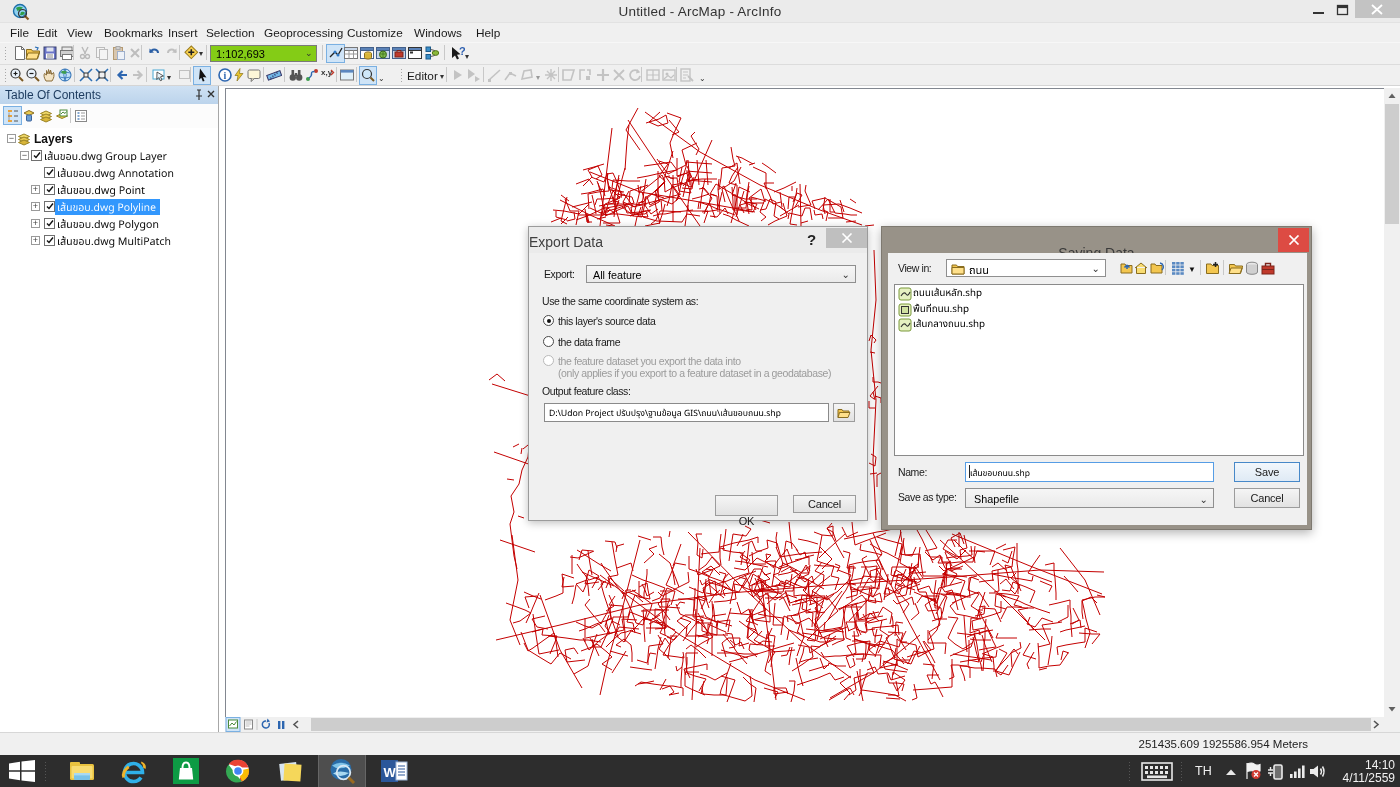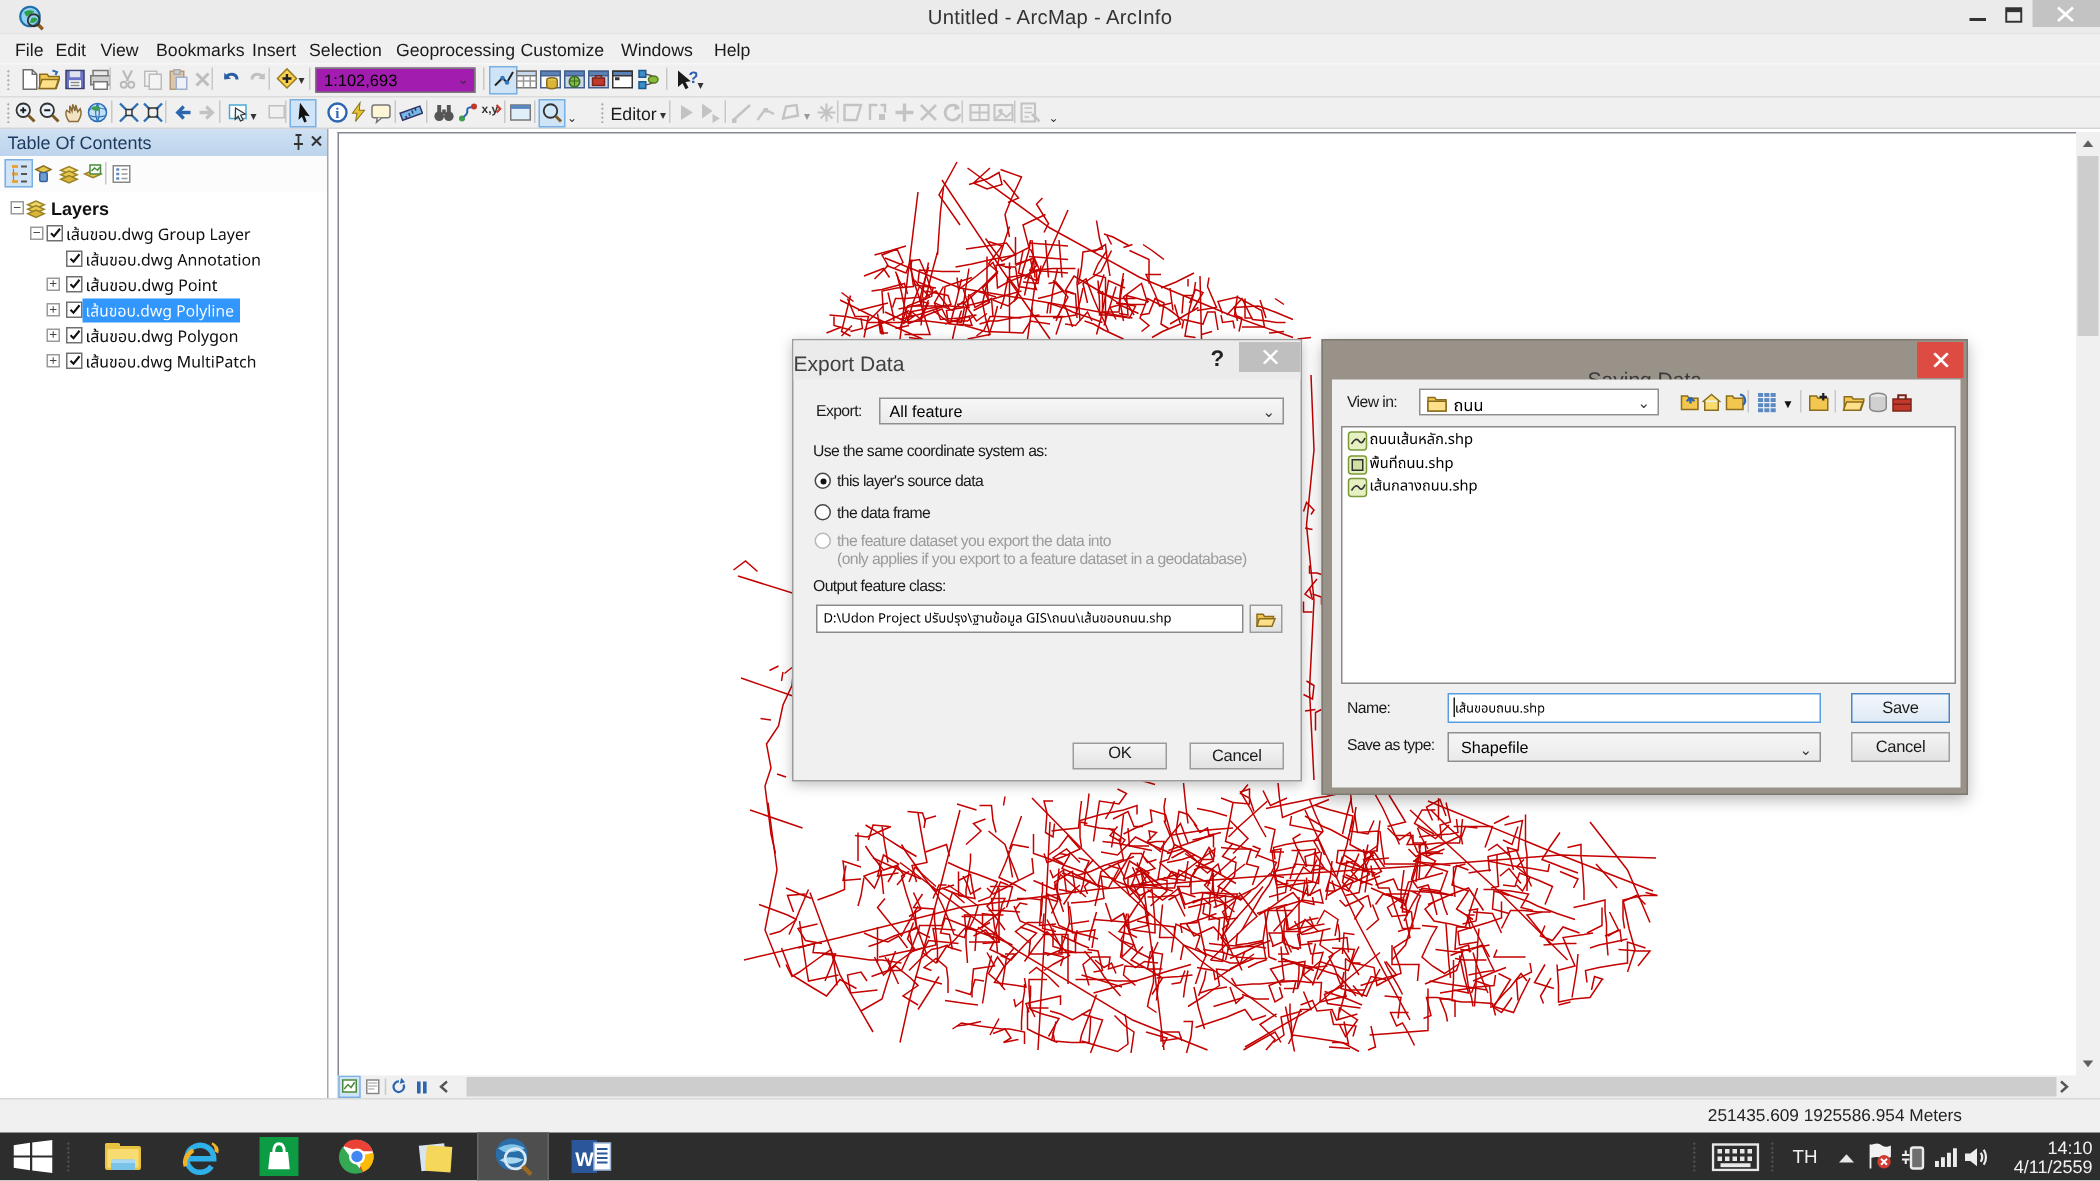--- a/index.html
+++ b/index.html
@@ -144,21 +144,21 @@
     </div>
     <div class="sep" style="left:179px"></div>
     <div class="ic" style="left:184px;top:45px">
       <svg width="16" height="16" viewBox="0 0 16 16">
         <rect x="2.8" y="2.8" width="9" height="9" transform="rotate(45 7.3 7.3)" fill="#f8d14e" stroke="#9a7c1f"></rect>
         <path d="M7.3 4.3 v6 M4.3 7.3 h6" stroke="#222" stroke-width="1.6"></path>
       </svg>
     </div>
     <div class="abs" style="left:199px;top:49px;font-size:8px;color:#333">▾</div>
     <div class="sep" style="left:206px"></div>
-    <div class="abs" style="left:210px;top:45px;width:107px;height:17px;background:#a21caf;border:1px solid #7a7a7a;font-size:11px;color:#000;padding:2px 0 0 5px">1:102,693</div>
+    <div class="abs" style="left:210px;top:45px;width:107px;height:17px;background:#84cc16;border:1px solid #7a7a7a;font-size:11px;color:#000;padding:2px 0 0 5px">1:102,693</div>
     <div class="abs" style="left:305px;top:48px;font-size:9px;color:#333">⌄</div>
     <div class="sep" style="left:322px"></div>
     <div class="abs" style="left:326px;top:44px;width:19px;height:19px;background:#cfe4f7;border:1px solid #7ab0e2"></div>
     <div class="ic" style="left:328px;top:45px">
       <svg width="16" height="16" viewBox="0 0 16 16">
         <path d="M2 12 L7 7 L10 10 L14 3" fill="none" stroke="#222" stroke-width="1.3"></path>
         <circle cx="7" cy="7" r="1.5" fill="#2d77c4"></circle>
         <circle cx="10" cy="10" r="1.5" fill="#2d77c4"></circle>
       </svg>
     </div>
@@ -1355,21 +1355,21 @@
       <div class="lbl" style="left:13px;top:158px">Output feature class:</div>
       <div class="tin" style="left:15px;top:176px;width:285px;height:19px"></div>
       <div class="abs" style="left:20px;top:178px"><svg width="234" height="12" viewBox="0 -9 234 12" style="overflow:visible">
           <path transform="translate(0,0)" d="M5.8 -3.2Q5.8 -2.1 5.4 -1.4Q5 -0.7 4.3 -0.4Q3.6 0 2.6 0H0.8V-6.2H2.7Q3.7 -6.2 4.4 -5.8Q5.1 -5.5 5.4 -4.8Q5.8 -4.2 5.8 -3.2ZM5 -3.1Q5 -4 4.7 -4.5Q4.4 -5 3.9 -5.3Q3.4 -5.5 2.6 -5.5H1.6V-0.7H2.5Q3.7 -0.7 4.3 -1.3Q5 -1.9 5 -3.1Z M6.9 -0.5Q6.9 -0.8 7.1 -0.9Q7.3 -1 7.5 -1Q7.7 -1 7.9 -0.9Q8 -0.8 8 -0.5Q8 -0.2 7.9 -0Q7.7 0.1 7.5 0.1Q7.3 0.1 7.1 -0Q6.9 -0.2 6.9 -0.5ZM6.9 -4.2Q6.9 -4.5 7.1 -4.6Q7.3 -4.8 7.5 -4.8Q7.7 -4.8 7.9 -4.6Q8 -4.5 8 -4.2Q8 -3.9 7.9 -3.7Q7.7 -3.6 7.5 -3.6Q7.3 -3.6 7.1 -3.7Q6.9 -3.9 6.9 -4.2Z M9.5 -6.2 11.8 0H11L8.7 -6.2Z M17.4 -2.2Q17.4 -1.5 17.2 -1Q16.9 -0.5 16.4 -0.2Q15.8 0.1 15 0.1Q13.9 0.1 13.3 -0.5Q12.6 -1.2 12.6 -2.2V-6.2H13.4V-2.2Q13.4 -1.4 13.8 -1Q14.2 -0.6 15 -0.6Q15.6 -0.6 16 -0.8Q16.3 -1 16.5 -1.4Q16.6 -1.7 16.6 -2.2V-6.2H17.4Z M20.6 0.1Q19.7 0.1 19.2 -0.5Q18.7 -1.1 18.7 -2.3Q18.7 -3.5 19.2 -4.1Q19.7 -4.7 20.6 -4.7Q21 -4.7 21.2 -4.6Q21.5 -4.5 21.7 -4.4Q21.9 -4.2 22 -4H22.1Q22.1 -4.2 22.1 -4.4Q22 -4.6 22 -4.7V-6.6H22.8V0H22.2L22.1 -0.6H22Q21.9 -0.4 21.7 -0.3Q21.5 -0.1 21.2 -0Q20.9 0.1 20.6 0.1ZM20.7 -0.5Q21.4 -0.5 21.7 -0.9Q22 -1.4 22 -2.2V-2.3Q22 -3.2 21.8 -3.6Q21.5 -4.1 20.7 -4.1Q20.1 -4.1 19.8 -3.6Q19.5 -3.1 19.5 -2.3Q19.5 -1.5 19.8 -1Q20.1 -0.5 20.7 -0.5Z M28.3 -2.3Q28.3 -1.8 28.2 -1.3Q28 -0.9 27.7 -0.5Q27.4 -0.2 27 -0.1Q26.6 0.1 26.1 0.1Q25.7 0.1 25.3 -0.1Q24.9 -0.2 24.6 -0.5Q24.3 -0.9 24.2 -1.3Q24 -1.8 24 -2.3Q24 -3.1 24.3 -3.6Q24.5 -4.2 25 -4.4Q25.5 -4.7 26.2 -4.7Q26.8 -4.7 27.3 -4.4Q27.8 -4.2 28 -3.6Q28.3 -3.1 28.3 -2.3ZM24.8 -2.3Q24.8 -1.8 24.9 -1.4Q25.1 -1 25.4 -0.8Q25.7 -0.5 26.2 -0.5Q26.6 -0.5 26.9 -0.8Q27.2 -1 27.4 -1.4Q27.5 -1.8 27.5 -2.3Q27.5 -2.9 27.4 -3.3Q27.2 -3.7 26.9 -3.9Q26.6 -4.1 26.1 -4.1Q25.4 -4.1 25.1 -3.6Q24.8 -3.2 24.8 -2.3Z M31.7 -4.7Q32.6 -4.7 33 -4.3Q33.4 -3.9 33.4 -3V0H32.7V-3Q32.7 -3.5 32.4 -3.8Q32.2 -4.1 31.6 -4.1Q30.9 -4.1 30.6 -3.7Q30.3 -3.2 30.3 -2.4V0H29.5V-4.6H30.1L30.2 -4H30.3Q30.4 -4.3 30.7 -4.4Q30.9 -4.6 31.2 -4.7Q31.5 -4.7 31.7 -4.7Z M38.9 -6.2Q40.1 -6.2 40.6 -5.7Q41.2 -5.2 41.2 -4.4Q41.2 -4 41.1 -3.6Q40.9 -3.3 40.6 -3Q40.4 -2.7 39.9 -2.6Q39.4 -2.4 38.7 -2.4H38V0H37.2V-6.2ZM38.8 -5.5H38V-3.1H38.6Q39.2 -3.1 39.6 -3.2Q40 -3.3 40.2 -3.6Q40.4 -3.9 40.4 -4.3Q40.4 -4.9 40 -5.2Q39.6 -5.5 38.8 -5.5Z M44.5 -4.7Q44.7 -4.7 44.8 -4.7Q45 -4.7 45.1 -4.7L45 -4Q44.9 -4 44.7 -4Q44.6 -4 44.5 -4Q44.2 -4 44 -3.9Q43.7 -3.8 43.5 -3.6Q43.3 -3.4 43.2 -3.1Q43.1 -2.8 43.1 -2.5V0H42.4V-4.6H43L43.1 -3.8H43.1Q43.3 -4.1 43.5 -4.3Q43.7 -4.5 43.9 -4.6Q44.2 -4.7 44.5 -4.7Z M50 -2.3Q50 -1.8 49.8 -1.3Q49.7 -0.9 49.4 -0.5Q49.1 -0.2 48.7 -0.1Q48.3 0.1 47.8 0.1Q47.3 0.1 47 -0.1Q46.6 -0.2 46.3 -0.5Q46 -0.9 45.8 -1.3Q45.7 -1.8 45.7 -2.3Q45.7 -3.1 45.9 -3.6Q46.2 -4.2 46.7 -4.4Q47.2 -4.7 47.8 -4.7Q48.5 -4.7 48.9 -4.4Q49.4 -4.2 49.7 -3.6Q50 -3.1 50 -2.3ZM46.5 -2.3Q46.5 -1.8 46.6 -1.4Q46.8 -1 47.1 -0.8Q47.4 -0.5 47.8 -0.5Q48.3 -0.5 48.6 -0.8Q48.9 -1 49 -1.4Q49.2 -1.8 49.2 -2.3Q49.2 -2.9 49 -3.3Q48.9 -3.7 48.6 -3.9Q48.3 -4.1 47.8 -4.1Q47.1 -4.1 46.8 -3.6Q46.5 -3.2 46.5 -2.3Z M50.6 2.1Q50.4 2.1 50.3 2Q50.1 2 50 2V1.4Q50.1 1.4 50.2 1.4Q50.4 1.4 50.5 1.4Q50.8 1.4 51 1.3Q51.2 1.1 51.2 0.7V-4.6H51.9V0.7Q51.9 1.1 51.8 1.4Q51.7 1.8 51.4 1.9Q51.1 2.1 50.6 2.1ZM51.1 -5.9Q51.1 -6.2 51.2 -6.3Q51.4 -6.4 51.6 -6.4Q51.7 -6.4 51.9 -6.3Q52 -6.2 52 -5.9Q52 -5.7 51.9 -5.5Q51.7 -5.4 51.6 -5.4Q51.4 -5.4 51.2 -5.5Q51.1 -5.7 51.1 -5.9Z M55.2 -4.7Q55.8 -4.7 56.2 -4.5Q56.7 -4.2 56.9 -3.7Q57.1 -3.3 57.1 -2.6V-2.2H53.9Q54 -1.4 54.3 -1Q54.7 -0.6 55.4 -0.6Q55.9 -0.6 56.2 -0.6Q56.6 -0.7 56.9 -0.9V-0.2Q56.6 -0.1 56.2 0Q55.9 0.1 55.4 0.1Q54.7 0.1 54.2 -0.2Q53.7 -0.5 53.4 -1Q53.2 -1.5 53.2 -2.3Q53.2 -3 53.4 -3.6Q53.7 -4.1 54.1 -4.4Q54.6 -4.7 55.2 -4.7ZM55.2 -4.1Q54.7 -4.1 54.3 -3.8Q54 -3.4 54 -2.8H56.3Q56.3 -3.2 56.2 -3.5Q56.1 -3.8 55.8 -3.9Q55.6 -4.1 55.2 -4.1Z M60.2 0.1Q59.5 0.1 59.1 -0.2Q58.6 -0.4 58.3 -0.9Q58 -1.5 58 -2.3Q58 -3.2 58.3 -3.7Q58.6 -4.2 59.1 -4.5Q59.6 -4.7 60.2 -4.7Q60.6 -4.7 60.9 -4.7Q61.2 -4.6 61.4 -4.5L61.2 -3.8Q61 -3.9 60.7 -4Q60.4 -4.1 60.2 -4.1Q59.7 -4.1 59.4 -3.9Q59.1 -3.7 59 -3.3Q58.8 -2.9 58.8 -2.3Q58.8 -1.8 59 -1.4Q59.1 -1 59.4 -0.8Q59.7 -0.6 60.2 -0.6Q60.5 -0.6 60.8 -0.6Q61.1 -0.7 61.4 -0.8V-0.2Q61.1 -0 60.8 0Q60.6 0.1 60.2 0.1Z M64 -0.5Q64.2 -0.5 64.4 -0.6Q64.5 -0.6 64.7 -0.6V-0.1Q64.5 0 64.3 0Q64.1 0.1 63.9 0.1Q63.5 0.1 63.2 -0Q62.9 -0.2 62.7 -0.5Q62.5 -0.8 62.5 -1.4V-4.1H61.9V-4.4L62.5 -4.7L62.8 -5.7H63.3V-4.6H64.6V-4.1H63.3V-1.4Q63.3 -0.9 63.5 -0.7Q63.7 -0.5 64 -0.5Z M69.7 0.1Q68.7 0.1 68.2 -0.4Q67.8 -0.8 67.8 -1.7V-4.7H68.6V-1.7Q68.6 -1.1 68.9 -0.8Q69.1 -0.6 69.7 -0.6Q70.3 -0.6 70.6 -0.8Q70.9 -1.1 70.9 -1.7V-6.5H71.6V-1.7Q71.6 -0.8 71.2 -0.4Q70.7 0.1 69.7 0.1Z M74.4 0.1Q73.9 0.1 73.4 -0Q73 -0.1 72.7 -0.3L72.9 -0.9Q73.1 -0.8 73.3 -0.7Q73.6 -0.6 73.8 -0.6Q74.1 -0.6 74.4 -0.6Q74.9 -0.6 75.2 -0.7Q75.5 -0.9 75.5 -1.2Q75.5 -1.4 75.4 -1.6Q75.2 -1.7 75 -1.8Q74.8 -2 74.4 -2.1Q73.9 -2.2 73.5 -2.4Q73.1 -2.6 72.9 -2.9Q72.8 -3.2 72.8 -3.6Q72.8 -4 72.9 -4.2Q73.1 -4.5 73.6 -4.7Q74 -4.8 74.6 -4.8Q75 -4.8 75.4 -4.8Q75.8 -4.7 76 -4.6V-3.9Q75.8 -4 75.6 -4Q75.4 -4.1 75.1 -4.2Q74.9 -4.2 74.6 -4.2Q74 -4.2 73.8 -4Q73.5 -3.8 73.5 -3.6Q73.5 -3.4 73.6 -3.3Q73.7 -3.2 74 -3Q74.3 -2.9 74.7 -2.8Q75.1 -2.6 75.5 -2.5Q75.8 -2.3 76 -2Q76.2 -1.7 76.2 -1.3Q76.2 -0.9 76.1 -0.6Q75.9 -0.3 75.5 -0.1Q75.1 0.1 74.4 0.1Z M74.7 -5.5Q74.3 -5.5 74.1 -5.6Q73.9 -5.7 73.8 -5.9Q73.7 -6 73.7 -6.2Q73.7 -6.4 73.7 -6.5Q73.8 -6.7 73.8 -6.7L74.5 -6.6Q74.5 -6.6 74.5 -6.5Q74.4 -6.4 74.4 -6.4Q74.4 -6.3 74.5 -6.2Q74.6 -6.1 74.7 -6.1H76.9V-5.5Z M79.2 0.1Q78.2 0.1 77.7 -0.4Q77.3 -0.8 77.3 -1.7V-4.7H78V-1.7Q78 -1.1 78.3 -0.8Q78.6 -0.6 79.2 -0.6Q79.8 -0.6 80.1 -0.8Q80.3 -1.1 80.3 -1.7V-4.7H81.1V-1.7Q81.1 -0.8 80.7 -0.4Q80.2 0.1 79.2 0.1Z M84.4 0.1Q83.4 0.1 83 -0.4Q82.5 -0.8 82.5 -1.7V-4.7H83.3V-1.7Q83.3 -1.1 83.6 -0.8Q83.8 -0.6 84.4 -0.6Q85 -0.6 85.3 -0.8Q85.6 -1.1 85.6 -1.7V-6.5H86.3V-1.7Q86.3 -0.8 85.9 -0.4Q85.4 0.1 84.4 0.1Z M89.1 0.1Q88.6 0.1 88.1 -0Q87.7 -0.1 87.4 -0.3L87.6 -0.9Q87.8 -0.8 88 -0.7Q88.3 -0.6 88.5 -0.6Q88.8 -0.6 89.1 -0.6Q89.6 -0.6 89.9 -0.7Q90.2 -0.9 90.2 -1.2Q90.2 -1.4 90.1 -1.6Q90 -1.7 89.7 -1.8Q89.5 -2 89.1 -2.1Q88.6 -2.2 88.2 -2.4Q87.8 -2.6 87.7 -2.9Q87.5 -3.2 87.5 -3.6Q87.5 -4 87.7 -4.2Q87.8 -4.5 88.3 -4.7Q88.7 -4.8 89.3 -4.8Q89.7 -4.8 90.1 -4.8Q90.5 -4.7 90.7 -4.6V-3.9Q90.5 -4 90.3 -4Q90.1 -4.1 89.8 -4.2Q89.6 -4.2 89.3 -4.2Q88.7 -4.2 88.5 -4Q88.2 -3.8 88.2 -3.6Q88.2 -3.4 88.3 -3.3Q88.4 -3.2 88.7 -3Q89 -2.9 89.4 -2.8Q89.8 -2.6 90.2 -2.5Q90.5 -2.3 90.7 -2Q90.9 -1.7 90.9 -1.3Q90.9 -0.9 90.8 -0.6Q90.6 -0.3 90.2 -0.1Q89.8 0.1 89.1 0.1Z M89.8 2.3V1.3Q89.8 1.1 89.6 1.1Q89.6 1.1 89.5 1.1Q89.5 1.1 89.4 1.2L89.4 0.6Q89.5 0.6 89.7 0.6Q89.8 0.6 89.9 0.6Q90.2 0.6 90.4 0.7Q90.5 0.8 90.5 1.1V2.3Z M92.8 0 91.3 -4.7H92.1L93.3 -0.7H93.4Q93.7 -0.7 93.9 -0.8Q94 -0.9 94.2 -1Q94.4 -1.3 94.6 -1.7Q94.7 -2.2 94.7 -2.6Q94.7 -3.3 94.4 -3.7Q94 -4.2 93.5 -4.2Q93.4 -4.2 93.2 -4.1Q93.1 -4.1 93.1 -4.1L92.9 -4.7Q93.1 -4.8 93.2 -4.8Q93.4 -4.8 93.5 -4.8Q93.9 -4.8 94.3 -4.7Q94.6 -4.5 94.9 -4.3Q95.2 -4 95.3 -3.6Q95.5 -3.1 95.5 -2.6Q95.5 -1.9 95.3 -1.4Q95 -0.9 94.7 -0.5Q94.5 -0.3 94.1 -0.1Q93.8 0 93.2 0Z M96.8 -6.2 99.1 0H98.3L96 -6.2Z M100.4 0V-2.1H99.7V-2.7H101.1V-0.6H101.2Q101.6 -0.6 101.9 -0.8Q102.2 -1 102.3 -1.4Q102.4 -1.8 102.4 -2.4Q102.4 -3 102.3 -3.4Q102.1 -3.8 101.8 -4Q101.5 -4.2 101 -4.2Q100.5 -4.2 100.2 -4.1Q99.8 -4 99.4 -3.8V-4.5Q99.7 -4.6 100.1 -4.7Q100.6 -4.8 101.1 -4.8Q101.6 -4.8 102 -4.7Q102.3 -4.6 102.5 -4.3Q102.9 -4 103 -3.5Q103.2 -3 103.2 -2.4Q103.2 -1.6 103 -1.1Q102.8 -0.6 102.3 -0.3Q101.9 0 101.1 0ZM99.5 1.7V1.5Q99.5 1.1 99.8 0.8Q100.1 0.6 100.5 0.6Q100.8 0.6 101 0.7Q101.2 0.9 101.3 1.1L101.8 0.6L102.6 1.2L102.4 1.3V0.5H103.1V1.7H102.4L101.8 1.3L101.3 1.7H101.2Q101.1 1.5 100.9 1.3Q100.8 1.2 100.6 1.2Q100.4 1.2 100.3 1.3Q100.2 1.5 100.2 1.7V1.7ZM102.6 -4.1 102.2 -4.5Q102.4 -4.5 102.6 -4.7Q102.8 -4.8 102.8 -5.1H103.6Q103.6 -4.8 103.4 -4.6Q103.3 -4.4 103.1 -4.3Q102.9 -4.1 102.6 -4.1Z M105.9 0V-3.4Q105.9 -3.8 105.7 -4Q105.5 -4.2 105.1 -4.2Q104.8 -4.2 104.5 -4.1Q104.2 -4 104 -3.9V-4.6Q104.2 -4.7 104.5 -4.7Q104.8 -4.8 105.2 -4.8Q105.7 -4.8 106 -4.7Q106.3 -4.6 106.5 -4.3Q106.7 -4 106.7 -3.5V0Z M109.7 0.1Q109.2 0.1 108.9 -0.1Q108.5 -0.3 108.3 -0.6Q108.1 -1 108.1 -1.6V-4.7H108.9V-1.6Q108.9 -1.1 109.1 -0.8Q109.4 -0.6 109.9 -0.6Q110.5 -0.6 110.9 -1Q111.2 -1.3 111.2 -2V-4.7H112V0H111.3L111.3 -0.7H111.2Q111.1 -0.4 110.7 -0.1Q110.3 0.1 109.7 0.1Z M115.1 0.1Q114.3 0.1 113.8 -0.3Q113.4 -0.7 113.4 -1.5V-2Q113.4 -2.5 113.5 -2.7Q113.6 -3 113.8 -3.1Q113.9 -3.3 114 -3.5Q114.1 -3.6 114.1 -3.8Q114.1 -4 114 -4.1Q114 -4.2 113.8 -4.2Q113.7 -4.2 113.6 -4.1Q113.5 -4.1 113.4 -4.1L113.2 -4.6Q113.3 -4.7 113.6 -4.8Q113.8 -4.8 114 -4.8Q114.3 -4.8 114.5 -4.7Q114.7 -4.6 114.8 -4.4Q114.9 -4.2 114.9 -3.9Q114.9 -3.6 114.8 -3.4Q114.6 -3.2 114.5 -3Q114.3 -2.8 114.3 -2.6Q114.2 -2.4 114.2 -2.1V-1.5Q114.2 -1.1 114.3 -0.9Q114.4 -0.7 114.6 -0.6Q114.9 -0.5 115.1 -0.5Q115.5 -0.5 115.8 -0.7Q116 -1 116 -1.4V-4.7H116.8V-1.3Q116.8 -0.7 116.3 -0.3Q115.9 0.1 115.1 0.1Z M114.3 -5.5V-5.9Q114.4 -5.9 114.6 -6Q114.8 -6 114.9 -6.2Q115.1 -6.3 115.1 -6.4Q115.1 -6.5 115 -6.6Q114.9 -6.7 114.8 -6.7Q114.7 -6.7 114.6 -6.6Q114.5 -6.6 114.4 -6.6L114.3 -7.1Q114.4 -7.2 114.7 -7.2Q114.9 -7.3 115 -7.3Q115.3 -7.3 115.5 -7.1Q115.7 -6.9 115.7 -6.6Q115.7 -6.4 115.6 -6.2Q115.5 -6 115.3 -5.9L115.2 -6.1H117V-5.5Z M119.8 0.1Q118.9 0.1 118.4 -0.4Q118 -0.9 118 -1.9Q118 -2.1 118 -2.3Q118 -2.5 118 -2.7H119.8V-2.1H118.8V-1.9Q118.8 -1.4 118.9 -1.1Q119 -0.8 119.2 -0.7Q119.5 -0.5 119.8 -0.5Q120.2 -0.5 120.5 -0.7Q120.8 -0.8 120.9 -1.2Q121.1 -1.6 121.1 -2.3Q121.1 -3 121 -3.4Q120.8 -3.8 120.5 -4Q120.2 -4.2 119.7 -4.2Q119.4 -4.2 119.1 -4.1Q118.9 -4.1 118.6 -4Q118.4 -3.9 118.1 -3.8V-4.5Q118.3 -4.6 118.6 -4.7Q118.8 -4.7 119.1 -4.8Q119.4 -4.8 119.7 -4.8Q120.5 -4.8 121 -4.5Q121.5 -4.2 121.7 -3.7Q121.9 -3.1 121.9 -2.3Q121.9 -1.6 121.7 -1Q121.5 -0.5 121 -0.2Q120.6 0.1 119.8 0.1Z M125.4 0.1Q124.9 0.1 124.5 -0.1Q124.1 -0.4 123.9 -0.8H123.9L123.8 0H123.2V-4.7H124V-2Q124 -1.6 124.1 -1.2Q124.3 -0.9 124.6 -0.7Q124.9 -0.6 125.3 -0.6Q125.8 -0.6 126 -0.8Q126.3 -1.1 126.3 -1.6V-4.7H127.1V-1.6Q127.1 -1 126.9 -0.6Q126.7 -0.3 126.3 -0.1Q125.9 0.1 125.4 0.1Z M125.9 2.3Q125.3 2.3 125 2.1Q124.7 1.9 124.7 1.4V1.3Q124.7 1.2 124.6 1.1Q124.6 1.1 124.4 1.1L124.4 0.6Q124.5 0.6 124.6 0.6Q124.7 0.6 124.8 0.6Q125.1 0.6 125.3 0.7Q125.4 0.8 125.4 1.1V1.4Q125.4 1.5 125.5 1.7Q125.6 1.8 125.8 1.8Q126.1 1.8 126.2 1.7Q126.3 1.5 126.3 1.4V0.6H127V1.4Q127 1.8 126.7 2.1Q126.4 2.3 125.9 2.3Z M131.2 0V-3.2Q131.2 -3.7 131 -4Q130.7 -4.2 130.1 -4.2Q129.7 -4.2 129.3 -4.1Q128.9 -4 128.6 -3.8V-4.5Q128.8 -4.6 129.2 -4.7Q129.7 -4.8 130.2 -4.8Q130.7 -4.8 131 -4.7Q131.3 -4.6 131.6 -4.4Q131.8 -4.2 131.9 -3.9Q132 -3.6 132 -3.2V0ZM129.7 0.1Q129 0.1 128.6 -0.3Q128.2 -0.6 128.2 -1.3Q128.2 -2 128.7 -2.4Q129.2 -2.8 130.4 -2.8L131.4 -2.9V-2.3L130.5 -2.2Q129.6 -2.1 129.3 -1.9Q129 -1.7 129 -1.3Q129 -0.9 129.2 -0.7Q129.5 -0.5 129.9 -0.5Q130 -0.5 130.2 -0.6Q130.3 -0.6 130.4 -0.6L130.5 -0Q130.4 0 130.2 0.1Q130 0.1 129.7 0.1Z M138.5 -3.3H140.6V-0.2Q140.1 -0.1 139.6 0Q139.1 0.1 138.4 0.1Q137.5 0.1 136.8 -0.3Q136.2 -0.7 135.8 -1.4Q135.5 -2.1 135.5 -3.1Q135.5 -4.1 135.9 -4.8Q136.2 -5.5 137 -5.9Q137.7 -6.3 138.7 -6.3Q139.2 -6.3 139.7 -6.2Q140.1 -6.1 140.5 -5.9L140.2 -5.2Q139.9 -5.4 139.5 -5.5Q139.1 -5.6 138.6 -5.6Q137.9 -5.6 137.4 -5.3Q136.9 -5 136.6 -4.4Q136.3 -3.9 136.3 -3.1Q136.3 -2.4 136.5 -1.8Q136.8 -1.2 137.3 -0.9Q137.8 -0.6 138.6 -0.6Q139 -0.6 139.3 -0.6Q139.6 -0.7 139.8 -0.7V-2.6H138.5Z M143.8 0H141.6V-0.5L142.3 -0.6V-5.6L141.6 -5.7V-6.2H143.8V-5.7L143.1 -5.6V-0.6L143.8 -0.5Z M148.5 -1.7Q148.5 -1.1 148.3 -0.7Q148 -0.3 147.5 -0.1Q147 0.1 146.3 0.1Q146 0.1 145.7 0.1Q145.4 0 145.1 -0Q144.8 -0.1 144.6 -0.2V-1Q145 -0.8 145.4 -0.7Q145.9 -0.6 146.4 -0.6Q146.8 -0.6 147.1 -0.7Q147.5 -0.8 147.6 -1.1Q147.8 -1.3 147.8 -1.6Q147.8 -1.9 147.6 -2.1Q147.5 -2.3 147.2 -2.5Q146.9 -2.7 146.3 -2.9Q145.9 -3 145.6 -3.2Q145.3 -3.3 145.1 -3.6Q144.9 -3.8 144.8 -4.1Q144.7 -4.3 144.7 -4.7Q144.7 -5.2 145 -5.5Q145.2 -5.9 145.7 -6.1Q146.1 -6.3 146.7 -6.3Q147.2 -6.3 147.6 -6.2Q148.1 -6.1 148.4 -5.9L148.2 -5.3Q147.8 -5.4 147.5 -5.5Q147.1 -5.6 146.7 -5.6Q146.3 -5.6 146 -5.5Q145.8 -5.4 145.6 -5.2Q145.5 -5 145.5 -4.7Q145.5 -4.4 145.6 -4.2Q145.8 -4 146.1 -3.8Q146.4 -3.6 146.9 -3.4Q147.4 -3.2 147.8 -3Q148.2 -2.8 148.4 -2.5Q148.5 -2.1 148.5 -1.7Z M149.8 -6.2 152.1 0H151.3L149 -6.2Z M153.9 0.1Q153.6 0.1 153.4 0Q153.2 -0.1 153 -0.3Q152.9 -0.5 152.9 -0.8V-1.7Q152.9 -2.2 153.1 -2.4Q153.4 -2.7 153.7 -2.8L153.7 -2.8L152.7 -3.2V-3.5Q152.7 -3.8 153 -4.1Q153.2 -4.4 153.7 -4.6Q154.1 -4.8 154.7 -4.8Q155.2 -4.8 155.7 -4.7Q156.1 -4.5 156.4 -4.1Q156.7 -3.8 156.7 -3.2V0H155.9V-3.1Q155.9 -3.7 155.6 -3.9Q155.2 -4.2 154.7 -4.2Q154.2 -4.2 153.8 -4Q153.5 -3.8 153.5 -3.4L154.5 -2.9L154.5 -2.5Q154.1 -2.5 153.9 -2.4Q153.7 -2.2 153.7 -1.8V-0.9Q153.7 -0.7 153.8 -0.6Q153.8 -0.5 154 -0.5Q154.1 -0.5 154.2 -0.6Q154.3 -0.6 154.4 -0.6L154.5 -0Q154.3 0 154.2 0.1Q154 0.1 153.9 0.1Z M159.7 0.1Q159.2 0.1 158.9 -0.1Q158.5 -0.3 158.3 -0.6Q158.1 -1 158.1 -1.6V-4.7H158.9V-1.6Q158.9 -1.1 159.1 -0.8Q159.4 -0.6 159.9 -0.6Q160.5 -0.6 160.8 -1Q161.2 -1.3 161.2 -2V-4.7H161.9V0H161.3L161.3 -0.7H161.2Q161.1 -0.4 160.7 -0.1Q160.3 0.1 159.7 0.1Z M165 0.1Q164.5 0.1 164.2 -0.1Q163.8 -0.3 163.6 -0.6Q163.4 -1 163.4 -1.6V-4.7H164.2V-1.6Q164.2 -1.1 164.4 -0.8Q164.7 -0.6 165.2 -0.6Q165.8 -0.6 166.1 -1Q166.5 -1.3 166.5 -2V-4.7H167.3V0H166.6L166.6 -0.7H166.5Q166.4 -0.4 166 -0.1Q165.6 0.1 165 0.1Z M168.8 -6.2 171.2 0H170.4L168.1 -6.2Z M173 0.1Q172.8 0.1 172.6 0Q172.3 -0.1 172.2 -0.3Q172.1 -0.5 172.1 -0.8V-4.7H172.8V-0.9Q172.8 -0.7 172.9 -0.6Q173 -0.5 173.2 -0.5Q173.3 -0.5 173.4 -0.6Q173.5 -0.6 173.5 -0.6L173.6 -0Q173.5 0 173.3 0.1Q173.2 0.1 173 0.1Z M177.3 0V-3.2Q177.3 -3.7 177 -4Q176.8 -4.2 176.2 -4.2Q175.7 -4.2 175.3 -4.1Q174.9 -4 174.6 -3.8V-4.5Q174.8 -4.6 175.3 -4.7Q175.7 -4.8 176.2 -4.8Q176.7 -4.8 177 -4.7Q177.3 -4.6 177.5 -4.3Q177.8 -4.2 177.9 -3.9Q178 -3.6 178 -3.2V0ZM175.8 0.1Q175 0.1 174.6 -0.3Q174.2 -0.6 174.2 -1.3Q174.2 -2 174.7 -2.4Q175.3 -2.8 176.4 -2.8L177.4 -2.9V-2.3L176.5 -2.2Q175.7 -2.1 175.3 -1.9Q175 -1.7 175 -1.3Q175 -0.9 175.2 -0.7Q175.5 -0.5 175.9 -0.5Q176.1 -0.5 176.2 -0.6Q176.3 -0.6 176.4 -0.6L176.6 -0Q176.4 0 176.2 0.1Q176 0.1 175.8 0.1ZM177.5 -4.1 177 -4.5Q177.3 -4.5 177.5 -4.7Q177.7 -4.8 177.7 -5.1H178.4Q178.4 -4.8 178.3 -4.6Q178.2 -4.4 178 -4.3Q177.7 -4.1 177.5 -4.1Z M175.6 -5.5V-5.9Q175.7 -5.9 175.9 -6Q176.1 -6 176.2 -6.2Q176.3 -6.3 176.3 -6.4Q176.3 -6.5 176.3 -6.6Q176.2 -6.7 176.1 -6.7Q176 -6.7 175.9 -6.6Q175.8 -6.6 175.7 -6.6L175.6 -7.1Q175.7 -7.2 175.9 -7.2Q176.2 -7.3 176.3 -7.3Q176.6 -7.3 176.8 -7.1Q177 -6.9 177 -6.6Q177 -6.4 176.9 -6.2Q176.8 -6 176.6 -5.9L176.5 -6.1H178.2V-5.5Z M181.1 0.1Q180.6 0.1 180.2 -0.1Q179.8 -0.3 179.6 -0.6Q179.5 -1 179.5 -1.6V-4.7H180.2V-1.6Q180.2 -1.1 180.5 -0.8Q180.8 -0.6 181.3 -0.6Q181.9 -0.6 182.2 -1Q182.5 -1.3 182.5 -2V-4.7H183.3V0H182.7L182.6 -0.7H182.6Q182.4 -0.4 182 -0.1Q181.7 0.1 181.1 0.1Z M186.4 0.1Q185.6 0.1 185.2 -0.3Q184.7 -0.7 184.7 -1.5V-2Q184.7 -2.5 184.8 -2.7Q185 -3 185.1 -3.1Q185.3 -3.3 185.4 -3.5Q185.5 -3.6 185.5 -3.8Q185.5 -4 185.4 -4.1Q185.3 -4.2 185.2 -4.2Q185 -4.2 184.9 -4.1Q184.8 -4.1 184.7 -4.1L184.5 -4.6Q184.7 -4.7 184.9 -4.8Q185.1 -4.8 185.3 -4.8Q185.6 -4.8 185.8 -4.7Q186 -4.6 186.1 -4.4Q186.2 -4.2 186.2 -3.9Q186.2 -3.6 186.1 -3.4Q186 -3.2 185.8 -3Q185.7 -2.8 185.6 -2.6Q185.5 -2.4 185.5 -2.1V-1.5Q185.5 -1.1 185.6 -0.9Q185.8 -0.7 186 -0.6Q186.2 -0.5 186.4 -0.5Q186.9 -0.5 187.1 -0.7Q187.3 -1 187.3 -1.4V-4.7H188.1V-1.3Q188.1 -0.7 187.7 -0.3Q187.3 0.1 186.4 0.1Z M191.2 0.1Q190.2 0.1 189.8 -0.4Q189.3 -0.9 189.3 -1.9Q189.3 -2.1 189.3 -2.3Q189.3 -2.5 189.4 -2.7H191.2V-2.1H190.1V-1.9Q190.1 -1.4 190.2 -1.1Q190.3 -0.8 190.6 -0.7Q190.8 -0.5 191.2 -0.5Q191.6 -0.5 191.8 -0.7Q192.1 -0.8 192.3 -1.2Q192.4 -1.6 192.4 -2.3Q192.4 -3 192.3 -3.4Q192.2 -3.8 191.8 -4Q191.5 -4.2 191 -4.2Q190.7 -4.2 190.5 -4.1Q190.2 -4.1 190 -4Q189.7 -3.9 189.5 -3.8V-4.5Q189.6 -4.6 189.9 -4.7Q190.2 -4.7 190.5 -4.8Q190.8 -4.8 191.1 -4.8Q191.9 -4.8 192.3 -4.5Q192.8 -4.2 193 -3.7Q193.2 -3.1 193.2 -2.3Q193.2 -1.6 193 -1Q192.8 -0.5 192.4 -0.2Q191.9 0.1 191.2 0.1Z M196.4 0.1Q195.4 0.1 194.9 -0.4Q194.5 -0.8 194.5 -1.7V-4.7H195.2V-1.7Q195.2 -1.1 195.5 -0.8Q195.8 -0.6 196.4 -0.6Q197 -0.6 197.3 -0.8Q197.5 -1.1 197.5 -1.7V-4.7H198.3V-1.7Q198.3 -0.8 197.9 -0.4Q197.4 0.1 196.4 0.1Z M200.7 0.1Q200.4 0.1 200.2 0Q200 -0.1 199.9 -0.3Q199.7 -0.5 199.7 -0.8V-1.7Q199.7 -2.2 200 -2.4Q200.2 -2.7 200.6 -2.8L200.6 -2.8L199.6 -3.2V-3.5Q199.6 -3.8 199.8 -4.1Q200 -4.4 200.5 -4.6Q200.9 -4.8 201.5 -4.8Q202.1 -4.8 202.5 -4.7Q203 -4.5 203.2 -4.1Q203.5 -3.8 203.5 -3.2V0H202.7V-3.1Q202.7 -3.7 202.4 -3.9Q202 -4.2 201.5 -4.2Q201 -4.2 200.7 -4Q200.4 -3.8 200.4 -3.4L201.4 -2.9L201.3 -2.5Q201 -2.5 200.7 -2.4Q200.5 -2.2 200.5 -1.8V-0.9Q200.5 -0.7 200.6 -0.6Q200.7 -0.5 200.9 -0.5Q201 -0.5 201 -0.6Q201.1 -0.6 201.2 -0.6L201.3 -0Q201.1 0 201 0.1Q200.8 0.1 200.7 0.1Z M206.6 0.1Q206.1 0.1 205.7 -0.1Q205.3 -0.3 205.1 -0.6Q204.9 -1 204.9 -1.6V-4.7H205.7V-1.6Q205.7 -1.1 206 -0.8Q206.2 -0.6 206.7 -0.6Q207.3 -0.6 207.7 -1Q208 -1.3 208 -2V-4.7H208.8V0H208.1L208.1 -0.7H208.1Q207.9 -0.4 207.5 -0.1Q207.1 0.1 206.6 0.1Z M211.9 0.1Q211.4 0.1 211 -0.1Q210.6 -0.3 210.4 -0.6Q210.2 -1 210.2 -1.6V-4.7H211V-1.6Q211 -1.1 211.3 -0.8Q211.5 -0.6 212 -0.6Q212.6 -0.6 213 -1Q213.3 -1.3 213.3 -2V-4.7H214.1V0H213.4L213.4 -0.7H213.4Q213.2 -0.4 212.8 -0.1Q212.4 0.1 211.9 0.1Z M215.5 -0.5Q215.5 -0.8 215.6 -0.9Q215.8 -1 216 -1Q216.2 -1 216.4 -0.9Q216.5 -0.8 216.5 -0.5Q216.5 -0.2 216.4 -0Q216.2 0.1 216 0.1Q215.8 0.1 215.6 -0Q215.5 -0.2 215.5 -0.5Z M220.9 -1.3Q220.9 -0.8 220.7 -0.5Q220.5 -0.2 220.1 -0.1Q219.6 0.1 219.1 0.1Q218.6 0.1 218.2 0Q217.9 -0.1 217.6 -0.2V-0.9Q217.9 -0.8 218.3 -0.6Q218.7 -0.5 219.1 -0.5Q219.7 -0.5 219.9 -0.7Q220.2 -0.9 220.2 -1.2Q220.2 -1.4 220.1 -1.5Q220 -1.7 219.8 -1.8Q219.5 -1.9 219 -2.1Q218.6 -2.3 218.3 -2.5Q218 -2.6 217.8 -2.9Q217.6 -3.1 217.6 -3.5Q217.6 -4.1 218.1 -4.4Q218.6 -4.7 219.4 -4.7Q219.8 -4.7 220.1 -4.6Q220.5 -4.6 220.8 -4.4L220.6 -3.8Q220.3 -3.9 220 -4Q219.6 -4.1 219.3 -4.1Q218.8 -4.1 218.6 -4Q218.3 -3.8 218.3 -3.5Q218.3 -3.4 218.4 -3.2Q218.6 -3.1 218.8 -3Q219.1 -2.8 219.5 -2.7Q220 -2.5 220.3 -2.3Q220.6 -2.1 220.8 -1.9Q220.9 -1.7 220.9 -1.3Z M222.8 -4.7Q222.8 -4.5 222.8 -4.3Q222.8 -4.1 222.8 -4H222.8Q223 -4.2 223.2 -4.4Q223.4 -4.6 223.7 -4.6Q224 -4.7 224.3 -4.7Q224.8 -4.7 225.2 -4.5Q225.6 -4.4 225.8 -4Q226 -3.6 226 -3V0H225.2V-3Q225.2 -3.5 225 -3.8Q224.7 -4.1 224.2 -4.1Q223.7 -4.1 223.4 -3.9Q223.1 -3.7 222.9 -3.3Q222.8 -2.9 222.8 -2.4V0H222.1V-6.6H222.8Z M229.6 -4.7Q230.5 -4.7 231 -4.1Q231.5 -3.5 231.5 -2.3Q231.5 -1.5 231.3 -1Q231 -0.5 230.6 -0.2Q230.2 0.1 229.6 0.1Q229.3 0.1 229 -0Q228.7 -0.1 228.5 -0.3Q228.3 -0.4 228.2 -0.6H228.1Q228.1 -0.4 228.2 -0.2Q228.2 0 228.2 0.2V2.1H227.4V-4.6H228L228.1 -4H228.2Q228.3 -4.2 228.5 -4.4Q228.7 -4.5 229 -4.6Q229.2 -4.7 229.6 -4.7ZM229.5 -4.1Q229 -4.1 228.7 -3.9Q228.4 -3.7 228.3 -3.4Q228.2 -3 228.2 -2.5V-2.3Q228.2 -1.8 228.3 -1.4Q228.4 -1 228.7 -0.8Q229 -0.5 229.5 -0.5Q229.9 -0.5 230.2 -0.8Q230.5 -1 230.6 -1.4Q230.7 -1.8 230.7 -2.3Q230.7 -3.1 230.4 -3.6Q230.1 -4.1 229.5 -4.1Z" fill="#000"></path>
         </svg></div>
       <div class="btn" style="left:304px;top:176px;width:22px;height:19px"></div>
       <svg class="abs" style="left:308px;top:180px" width="14" height="12" viewBox="0 0 14 12">
         <path d="M1 2.5 h4 l1 1.5 h6 v1.5 l-2 5 h-9 z" fill="#f3c64f" stroke="#8a6d1f"></path>
         <path d="M2.5 5.5 h10.5 l-2 5 h-10 z" fill="#ffe08a" stroke="#8a6d1f"></path>
       </svg>
-      <div class="btn" style="left:186px;top:268px;width:63px;height:18px;padding-top:0">OK</div>
+      <div class="btn" style="left:186px;top:268px;width:63px;height:18px;padding-top:19px">OK</div>
       <div class="btn" style="left:264px;top:268px;width:63px;height:18px;padding-top:2px">Cancel</div>
     </div>
 <div class="dlg" id="dlg2">
       <div class="abs" style="left:0;top:0;width:100%;height:26px;text-align:center;font-size:14px;color:#3a3a3a;padding-top:18px">Saving Data</div>
       <div class="abs" style="left:396px;top:1px;width:31px;height:24px;background:#dd4b43"></div>
       <svg class="abs" style="left:406px;top:8px" width="12" height="10" viewBox="0 0 12 10">
         <path d="M1.5 0.5 L10.5 9.5 M10.5 0.5 L1.5 9.5" stroke="#fff" stroke-width="1.7"></path>
       </svg>
       <div class="abs" id="dlg2c">
         <div class="lbl" style="left:10px;top:9px">View in:</div>

